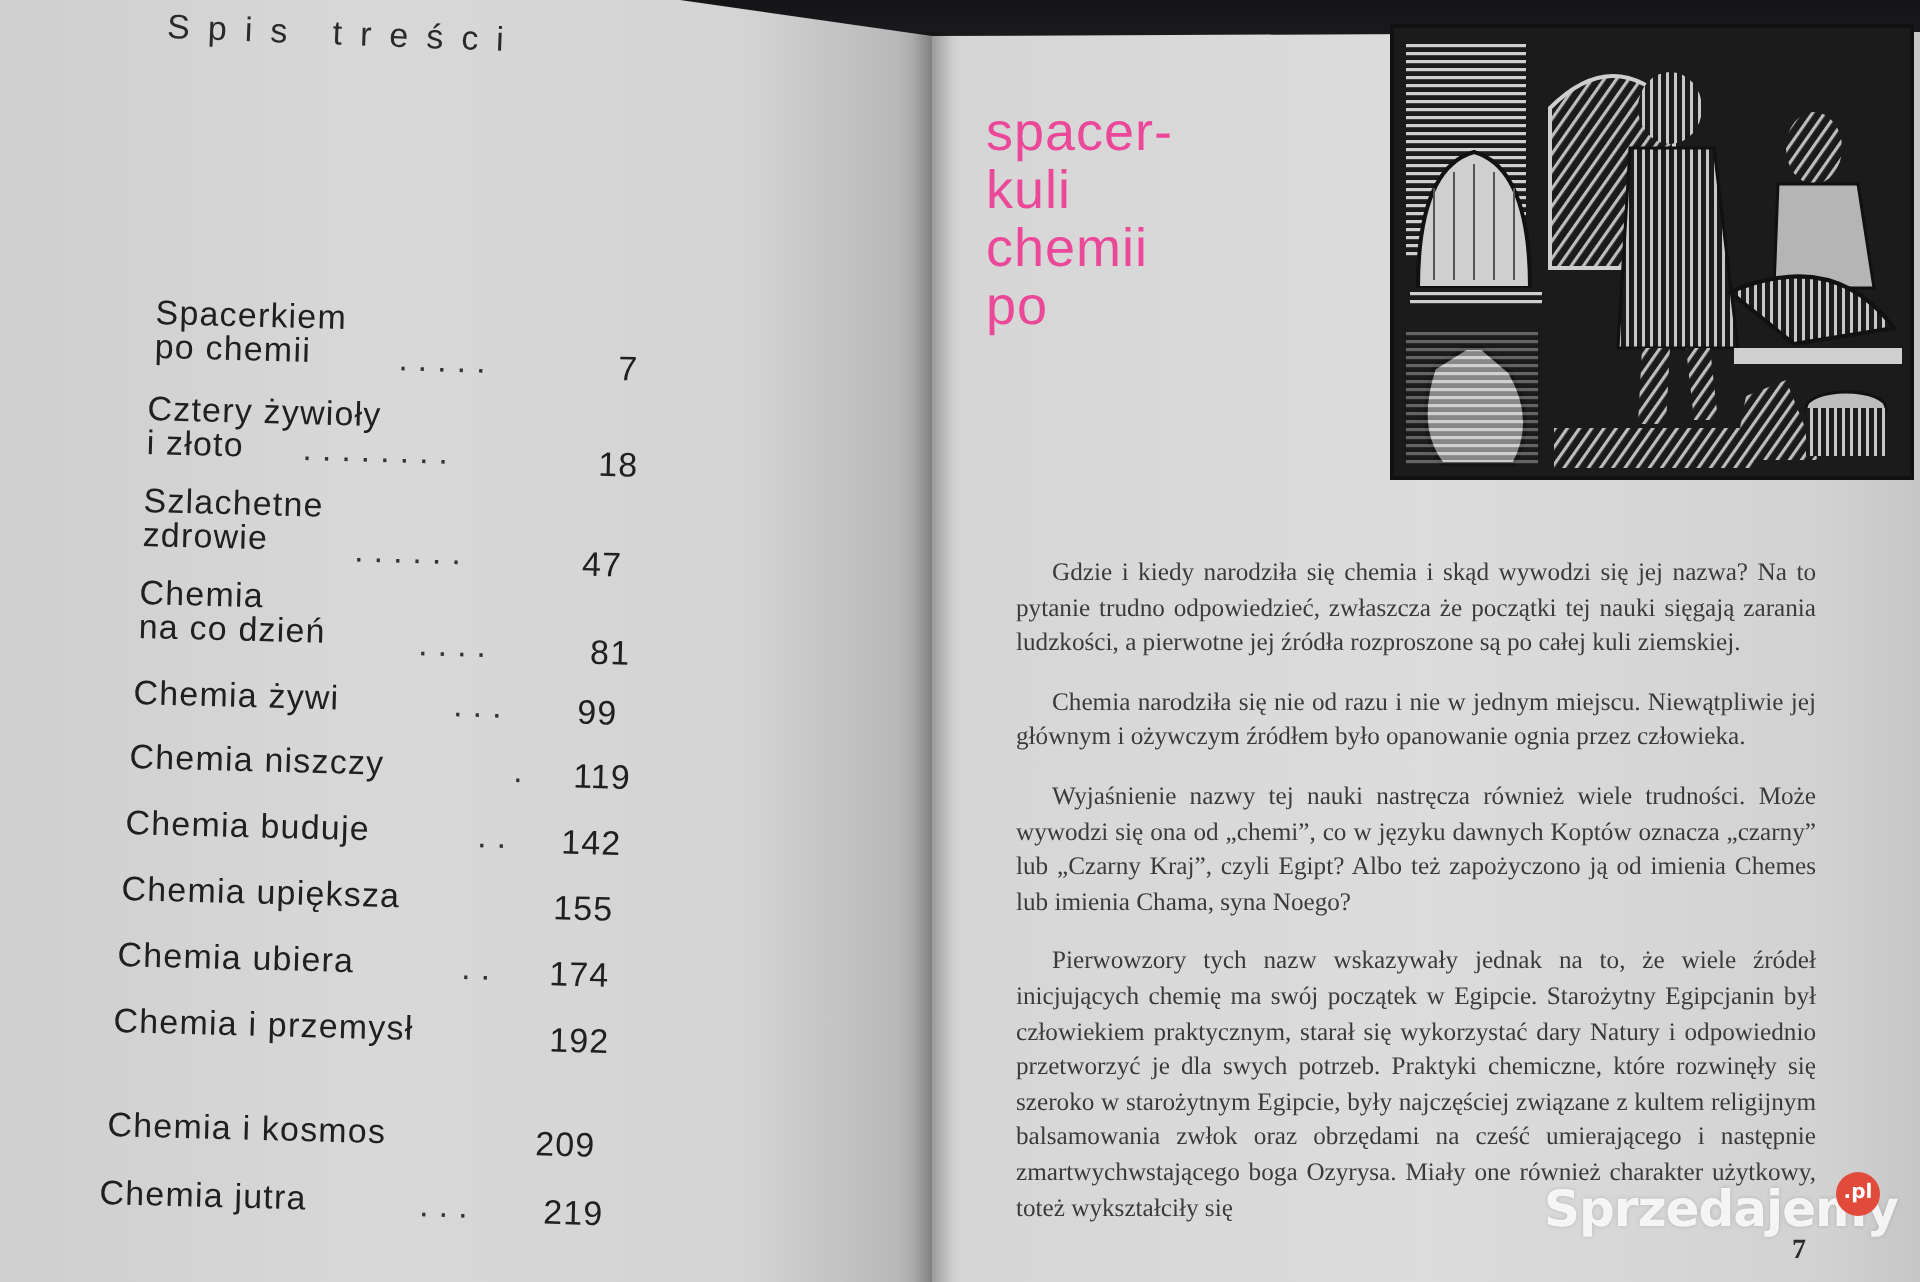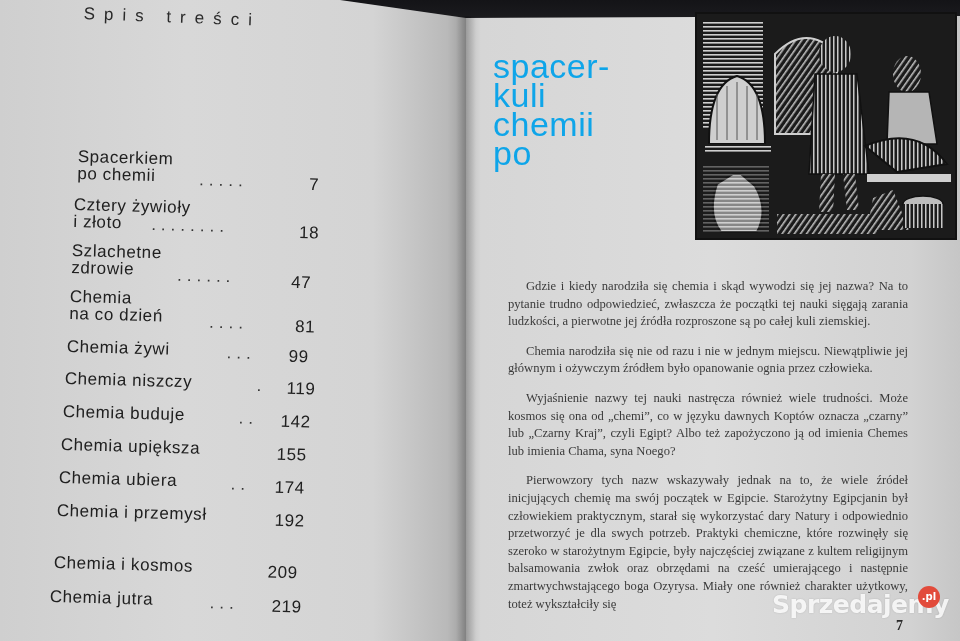--- a/index.html
+++ b/index.html
@@ -40,21 +40,21 @@
       position: absolute; left: 466px; top: 16px; width: 494px; height: 625px;
       background: linear-gradient(90deg, #bdbdbd 0%, #d6d6d6 3%, #dcdcdc 50%, #d2d2d2 90%, #c6c6c6 100%);
       clip-path: polygon(0 2px, 494px 0, 494px 625px, 0 625px);
     }
     .gutter-shadow {
       position: absolute; left: 456px; top: 16px; width: 20px; height: 625px;
       background: linear-gradient(90deg, rgba(0,0,0,0) 0%, rgba(0,0,0,0.18) 50%, rgba(0,0,0,0) 100%);
     }
     .chapter-title {
       position: absolute; left: 493px; top: 52px;
-      font-size: 34px; line-height: 29px; color: #0ea5e9; letter-spacing: 0.5px;
+      font-size: 27px; line-height: 29px; color: #ec4899; letter-spacing: 0.5px;
     }
     .chapter-title span { display: block; }
     .woodcut {
       position: absolute; left: 695px; top: 12px; width: 258px; height: 224px;
       background: #1b1b1b; border: 2px solid #111; overflow: hidden;
     }
     .woodcut svg { display: block; }
     .body-text {
       position: absolute; left: 496px; top: 266px; width: 424px;
       font-family: "Liberation Serif", serif; font-size: 12.6px; line-height: 17.6px;
@@ -208,20 +208,20 @@
     <ellipse cx="226" cy="190" rx="20" ry="8" fill="#bdbdbd" stroke="#111" stroke-width="1.5"></ellipse>
     <path d="M206 190 L206 214 L246 214 L246 190" fill="url(#hatchV)"></path>
 
     <rect x="80" y="200" width="100" height="20" fill="url(#hatchD)"></rect>
   </svg>
 </div>
 
 <div class="body-text">
   <p>Gdzie i kiedy narodziła się chemia i skąd wywodzi się jej nazwa? Na to pytanie trudno odpowiedzieć, zwłaszcza że początki tej nauki sięgają zarania ludzkości, a pierwotne jej źródła rozproszone są po całej kuli ziemskiej.</p>
   <p>Chemia narodziła się nie od razu i nie w jednym miejscu. Niewątpliwie jej głównym i ożywczym źródłem było opanowanie ognia przez człowieka.</p>
-  <p>Wyjaśnienie nazwy tej nauki nastręcza również wiele trudności. Może kosmos się ona od „chemi”, co w języku dawnych Koptów oznacza „czarny” lub „Czarny Kraj”, czyli Egipt? Albo też zapożyczono ją od imienia Chemes lub imienia Chama, syna Noego?</p>
+  <p>Wyjaśnienie nazwy tej nauki nastręcza również wiele trudności. Może wywodzi się ona od „chemi”, co w języku dawnych Koptów oznacza „czarny” lub „Czarny Kraj”, czyli Egipt? Albo też zapożyczono ją od imienia Chemes lub imienia Chama, syna Noego?</p>
   <p>Pierwowzory tych nazw wskazywały jednak na to, że wiele źródeł inicjujących chemię ma swój początek w Egipcie. Starożytny Egipcjanin był człowiekiem praktycznym, starał się wykorzystać dary Natury i odpowiednio przetworzyć je dla swych potrzeb. Praktyki chemiczne, które rozwinęły się szeroko w starożytnym Egipcie, były najczęściej związane z kultem religijnym balsamowania zwłok oraz obrzędami na cześć umierającego i następnie zmartwychwstającego boga Ozyrysa. Miały one również charakter użytkowy, toteż wykształciły się</p>
 </div>
 
 <div class="page-number">7</div>
 
 <div class="watermark">Sprzedajemy</div>
 <div class="watermark-badge">.pl</div>
 
 </body></html>

